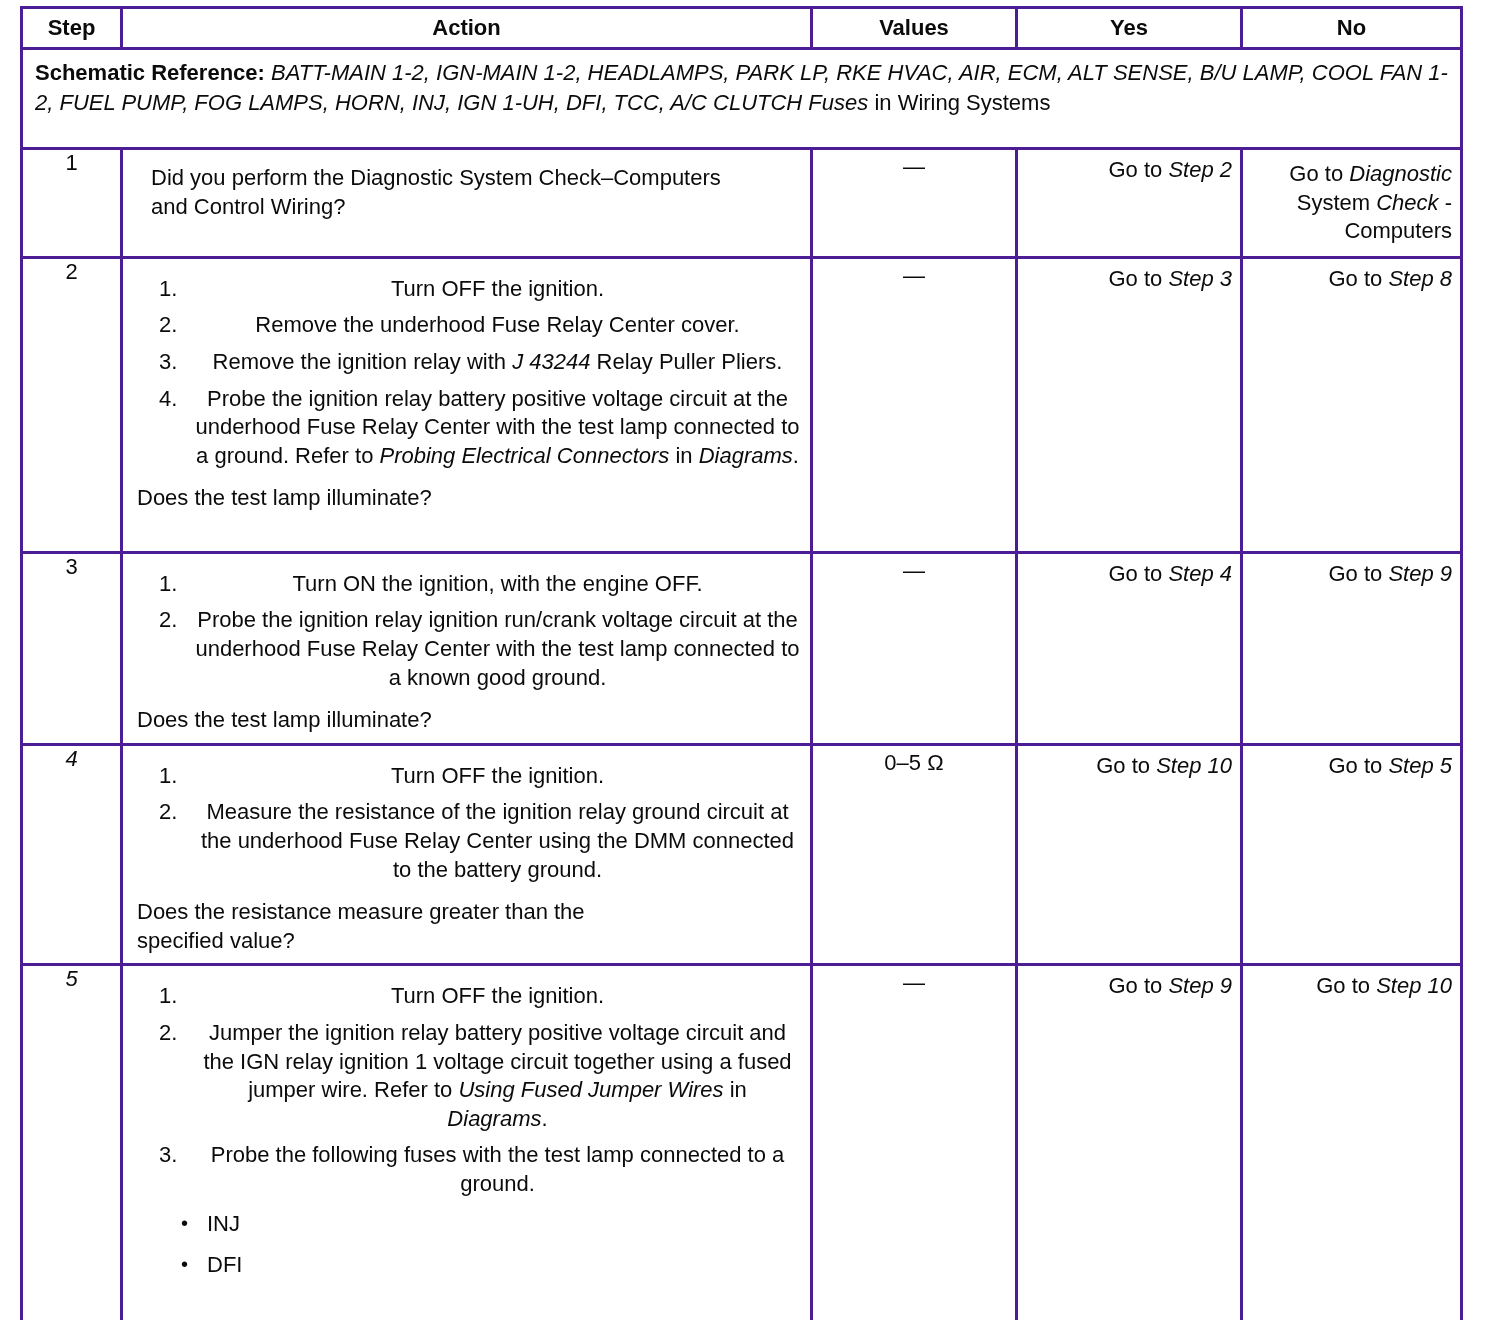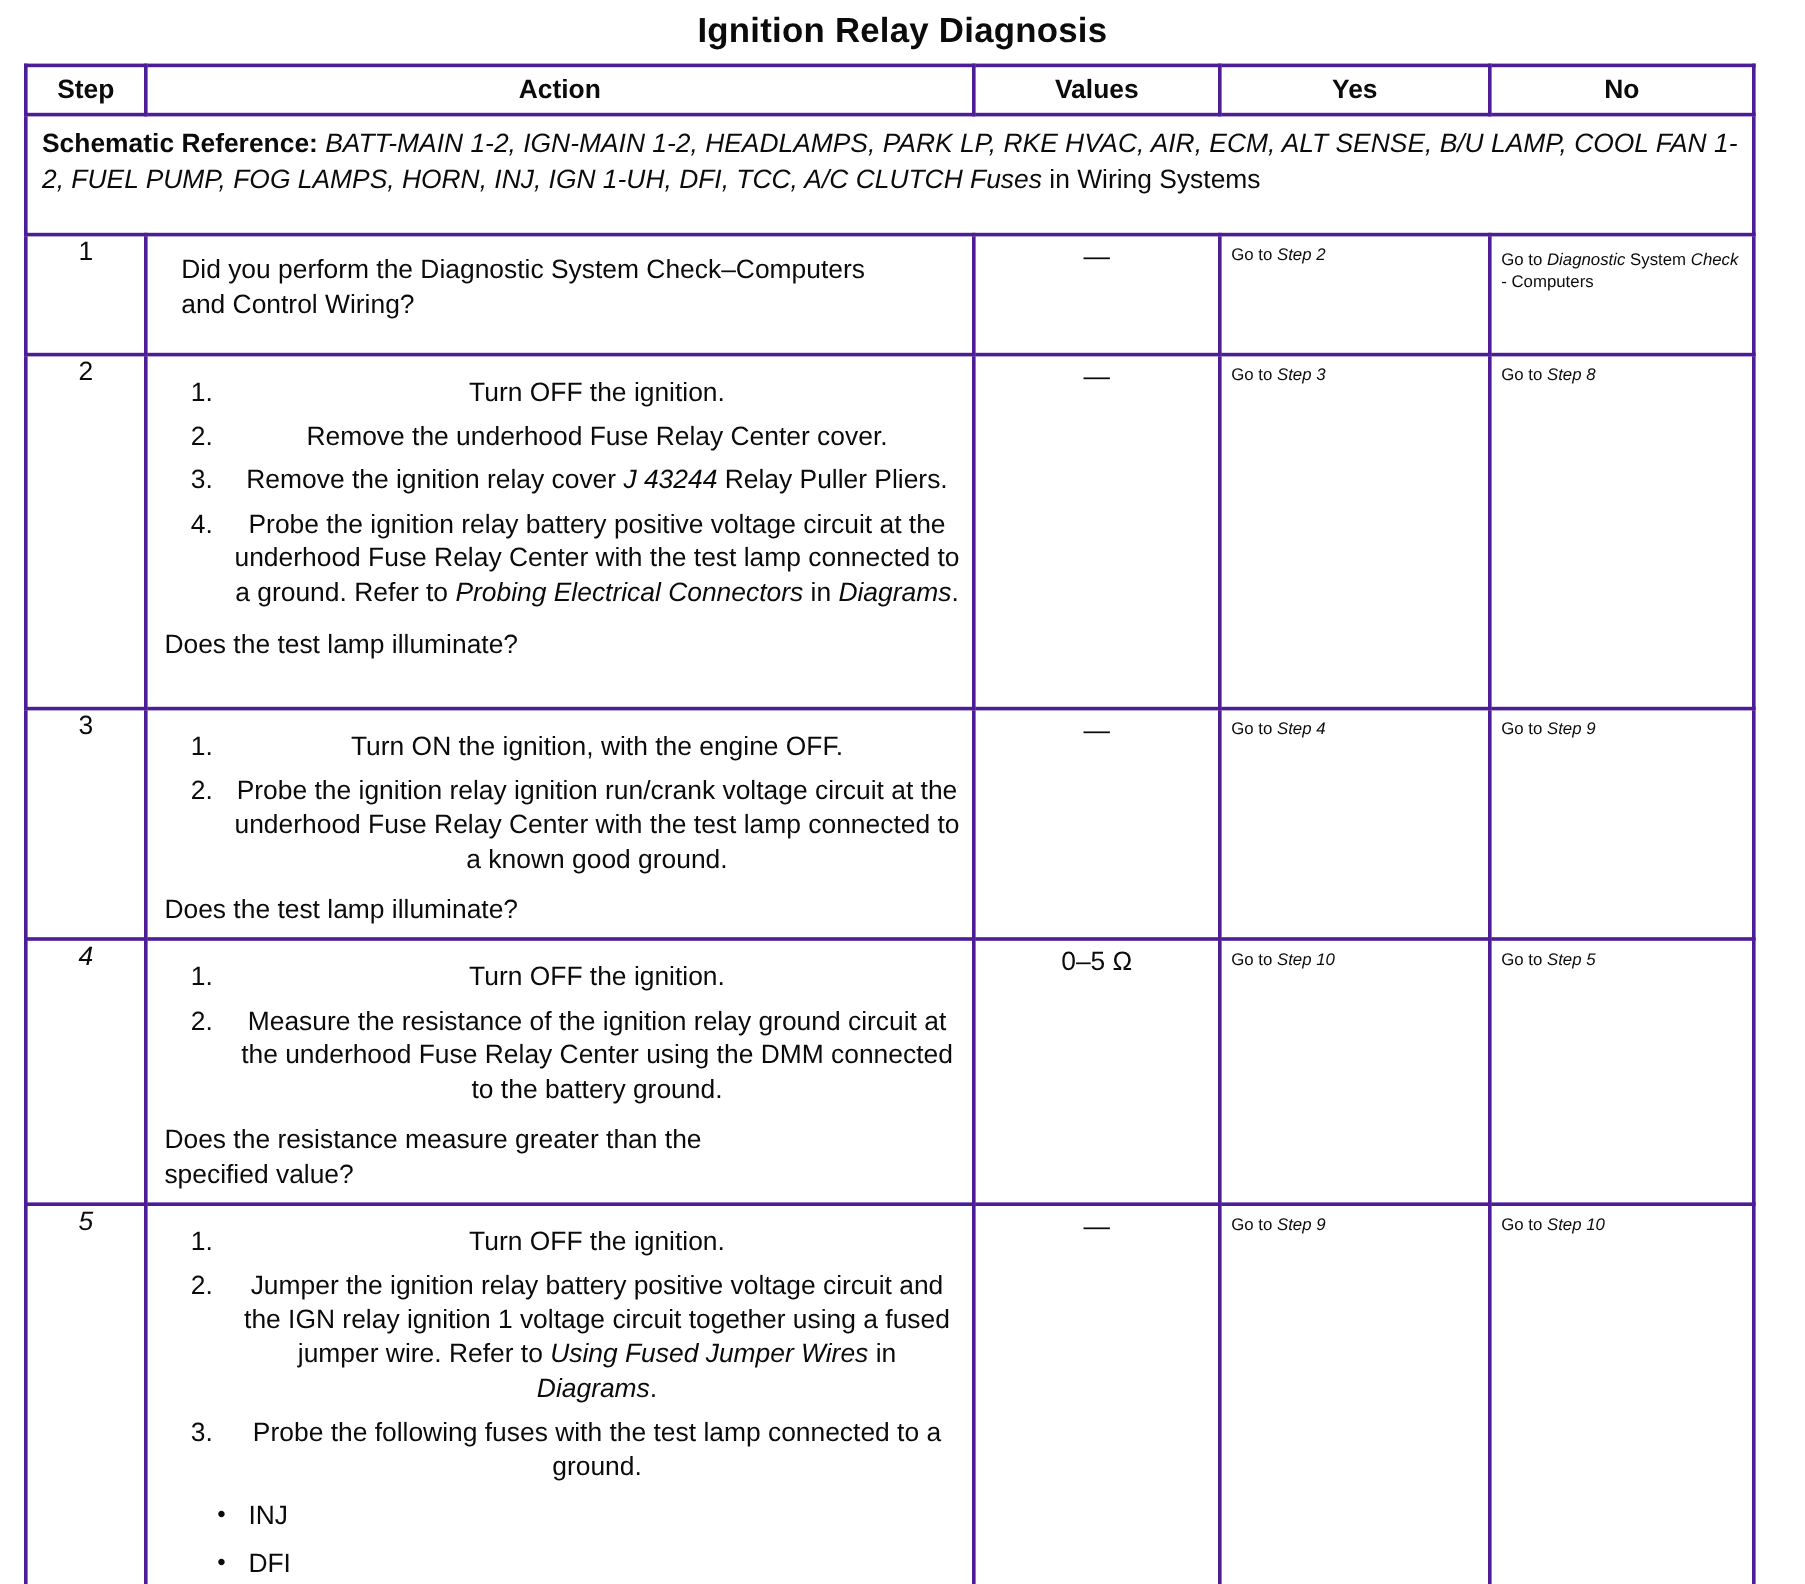--- a/index.html
+++ b/index.html
@@ -58,35 +58,34 @@
   .bullet-item { display: flex; margin: 12px 0 0 44px; }
   .bullet-dot { width: 26px; flex: none; font-size: 20px; }
   .question { margin-top: 14px; max-width: 520px; }
   td.values-cell {
     text-align: center;
     vertical-align: middle;
     font-size: 22px;
     padding: 4px;
   }
   td.yes-cell, td.no-cell {
-    text-align: left;
+    text-align: right;
     vertical-align: bottom;
-    font-size: 14px;
+    font-size: 22px;
     padding: 6px 8px 10px 8px;
     line-height: 1.3;
   }
   td.no-top { vertical-align: top; padding-top: 10px; }
   .it { font-style: italic; }
   .bd { font-weight: bold; }
 </style>
 </head>
 <body>
 
 <div class="page">
-  <div class="title">Ignition Relay Diagnosis</div>
 
   <table class="diag">
     <colgroup>
       <col style="width:100px">
         <col style="width:690px">
         <col style="width:205px">
         <col style="width:225px">
         <col style="width:220px">
     </colgroup>
     <thead>
@@ -119,21 +118,21 @@
           <div class="action-item">
             <span class="item-num">1.</span>
             <span class="item-text"><span>Turn OFF the ignition.</span></span>
           </div>
           <div class="action-item">
             <span class="item-num">2.</span>
             <span class="item-text"><span>Remove the underhood Fuse Relay Center cover.</span></span>
           </div>
           <div class="action-item">
             <span class="item-num">3.</span>
-            <span class="item-text"><span>Remove the ignition relay cover </span><span class="it">J 43244</span><span> Relay Puller Pliers.</span></span>
+            <span class="item-text"><span>Remove the ignition relay with </span><span class="it">J 43244</span><span> Relay Puller Pliers.</span></span>
           </div>
           <div class="action-item">
             <span class="item-num">4.</span>
             <span class="item-text"><span>Probe the ignition relay battery positive voltage circuit at the underhood Fuse Relay Center with the test lamp connected to a ground. Refer to </span><span class="it">Probing Electrical Connectors</span><span> in </span><span class="it">Diagrams</span><span>.</span></span>
           </div>
           <div class="question">Does the test lamp illuminate?</div>
         </td>
         <td class="values-cell"><span>—</span></td>
         <td class="yes-cell"><span><span>Go to </span><span class="it">Step 3</span></span></td>
         <td class="no-cell"><span><span>Go to </span><span class="it">Step 8</span></span></td>

